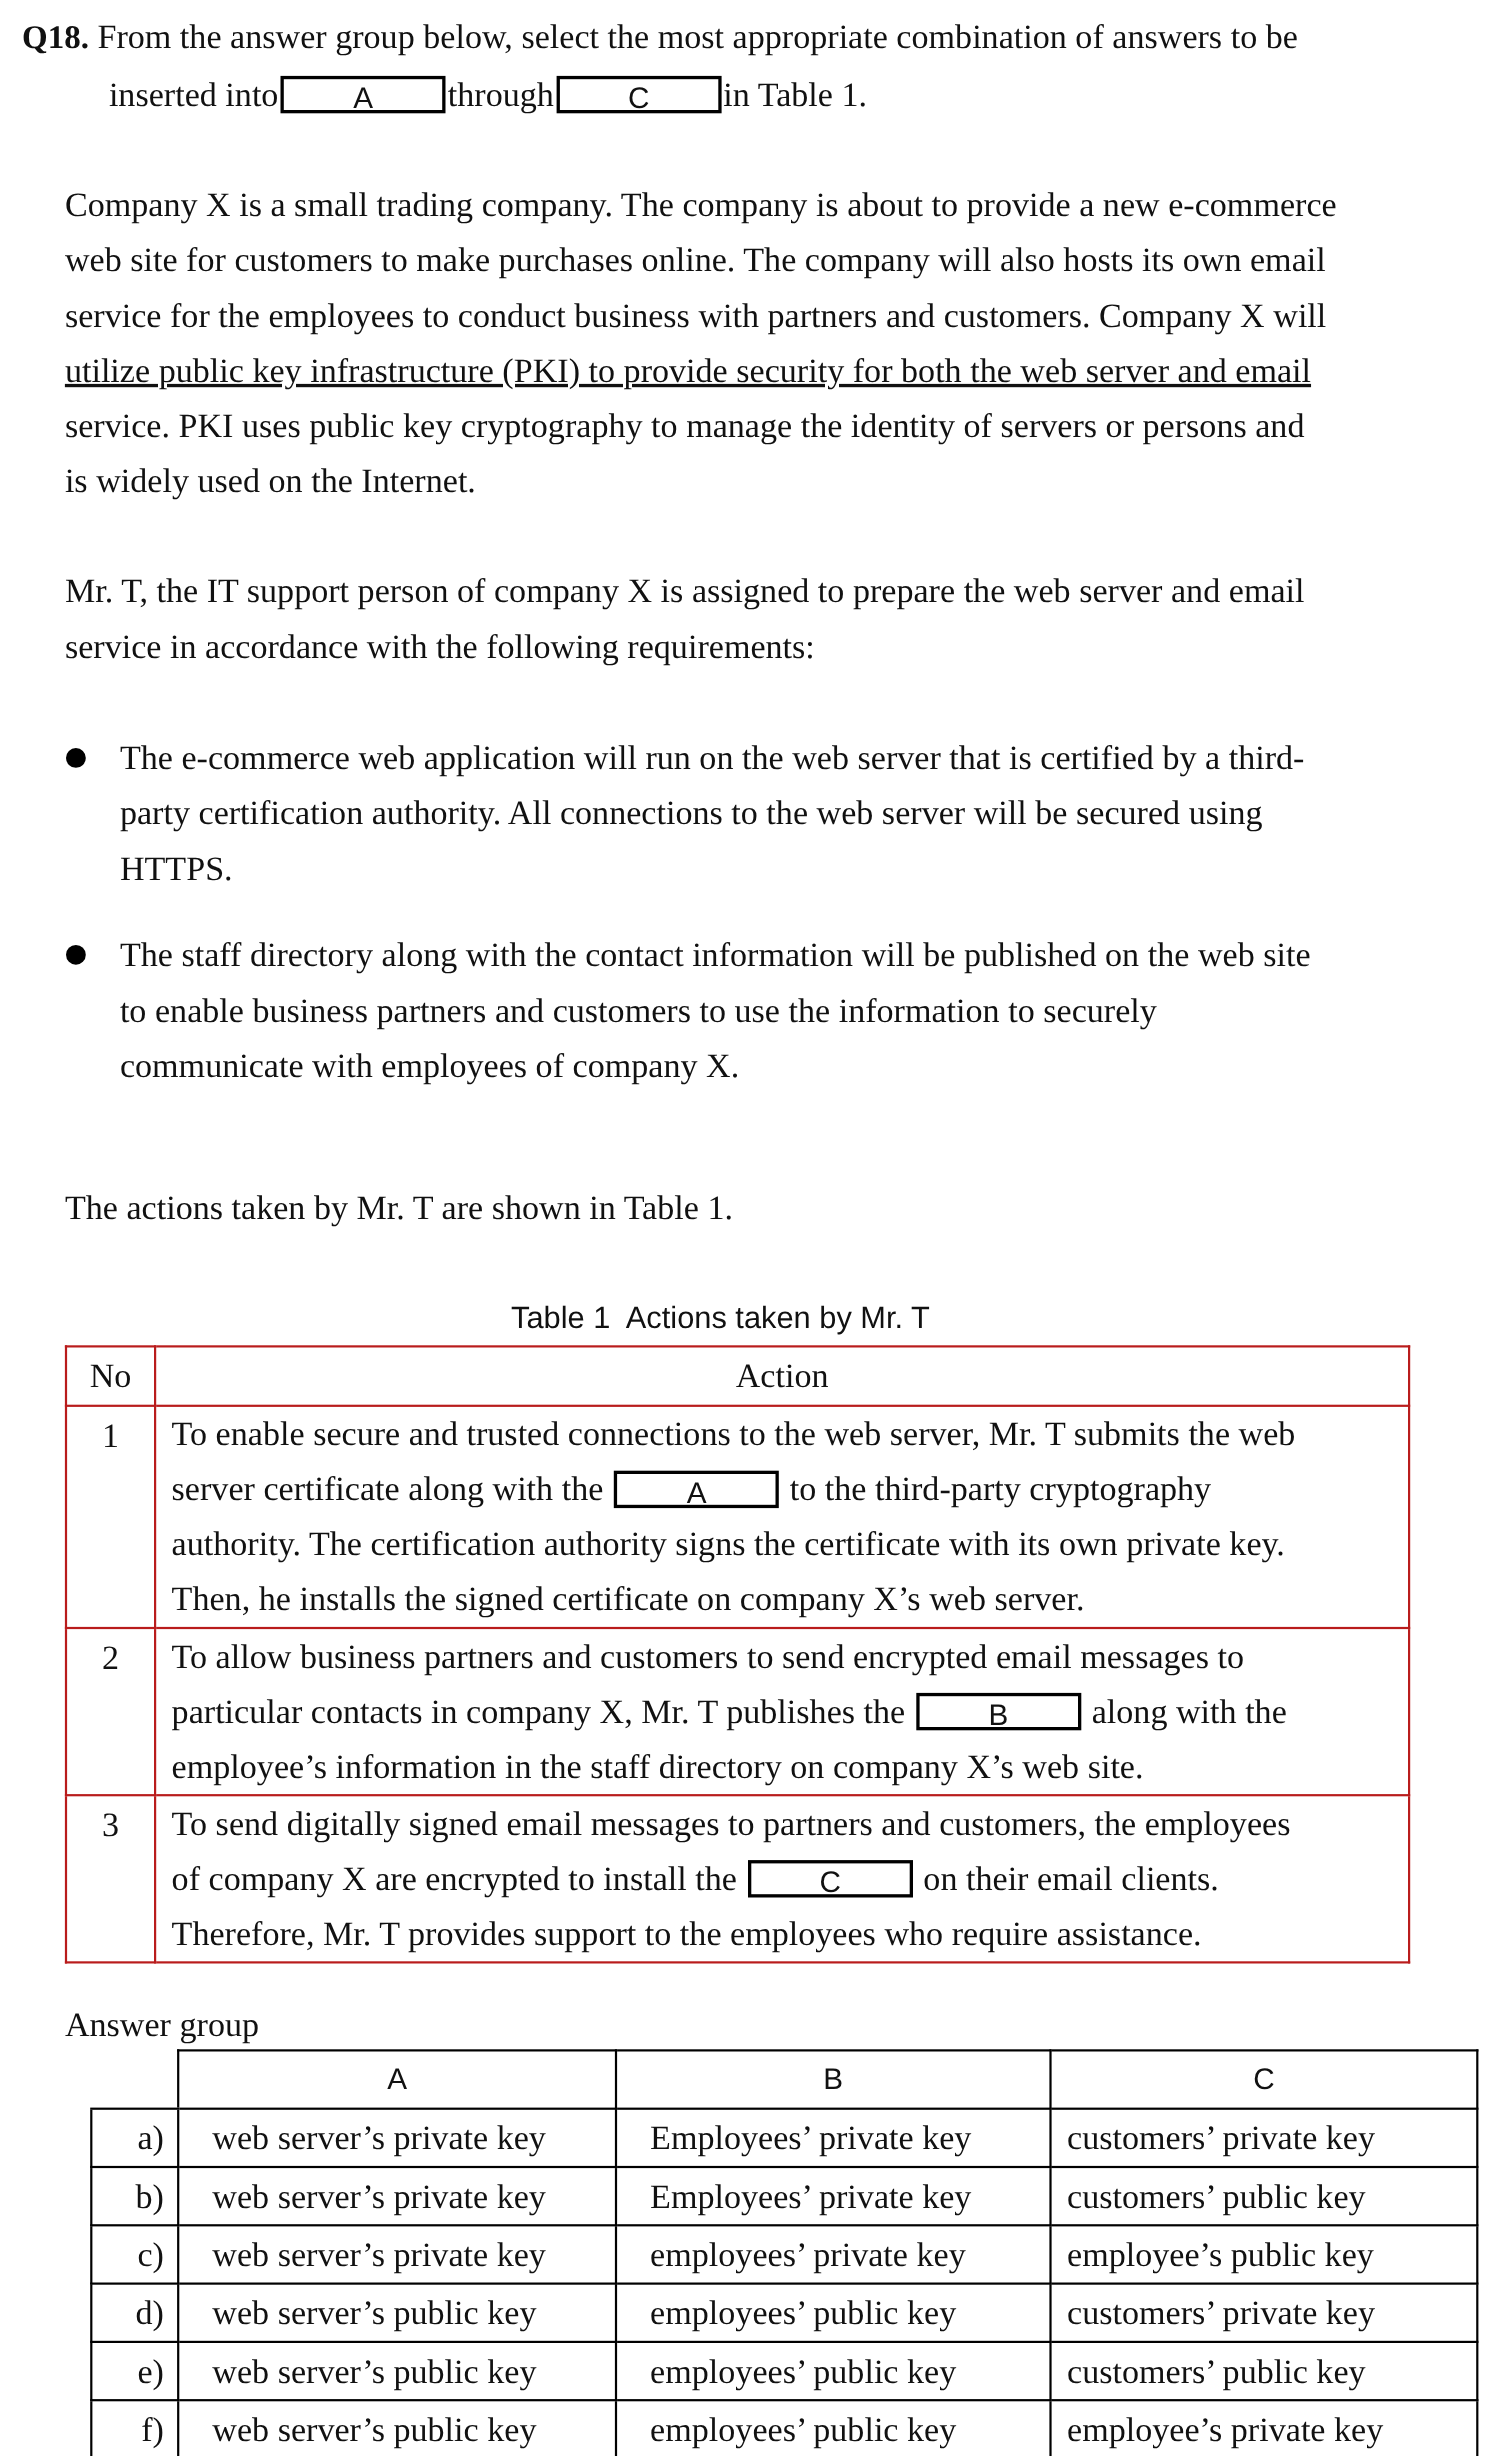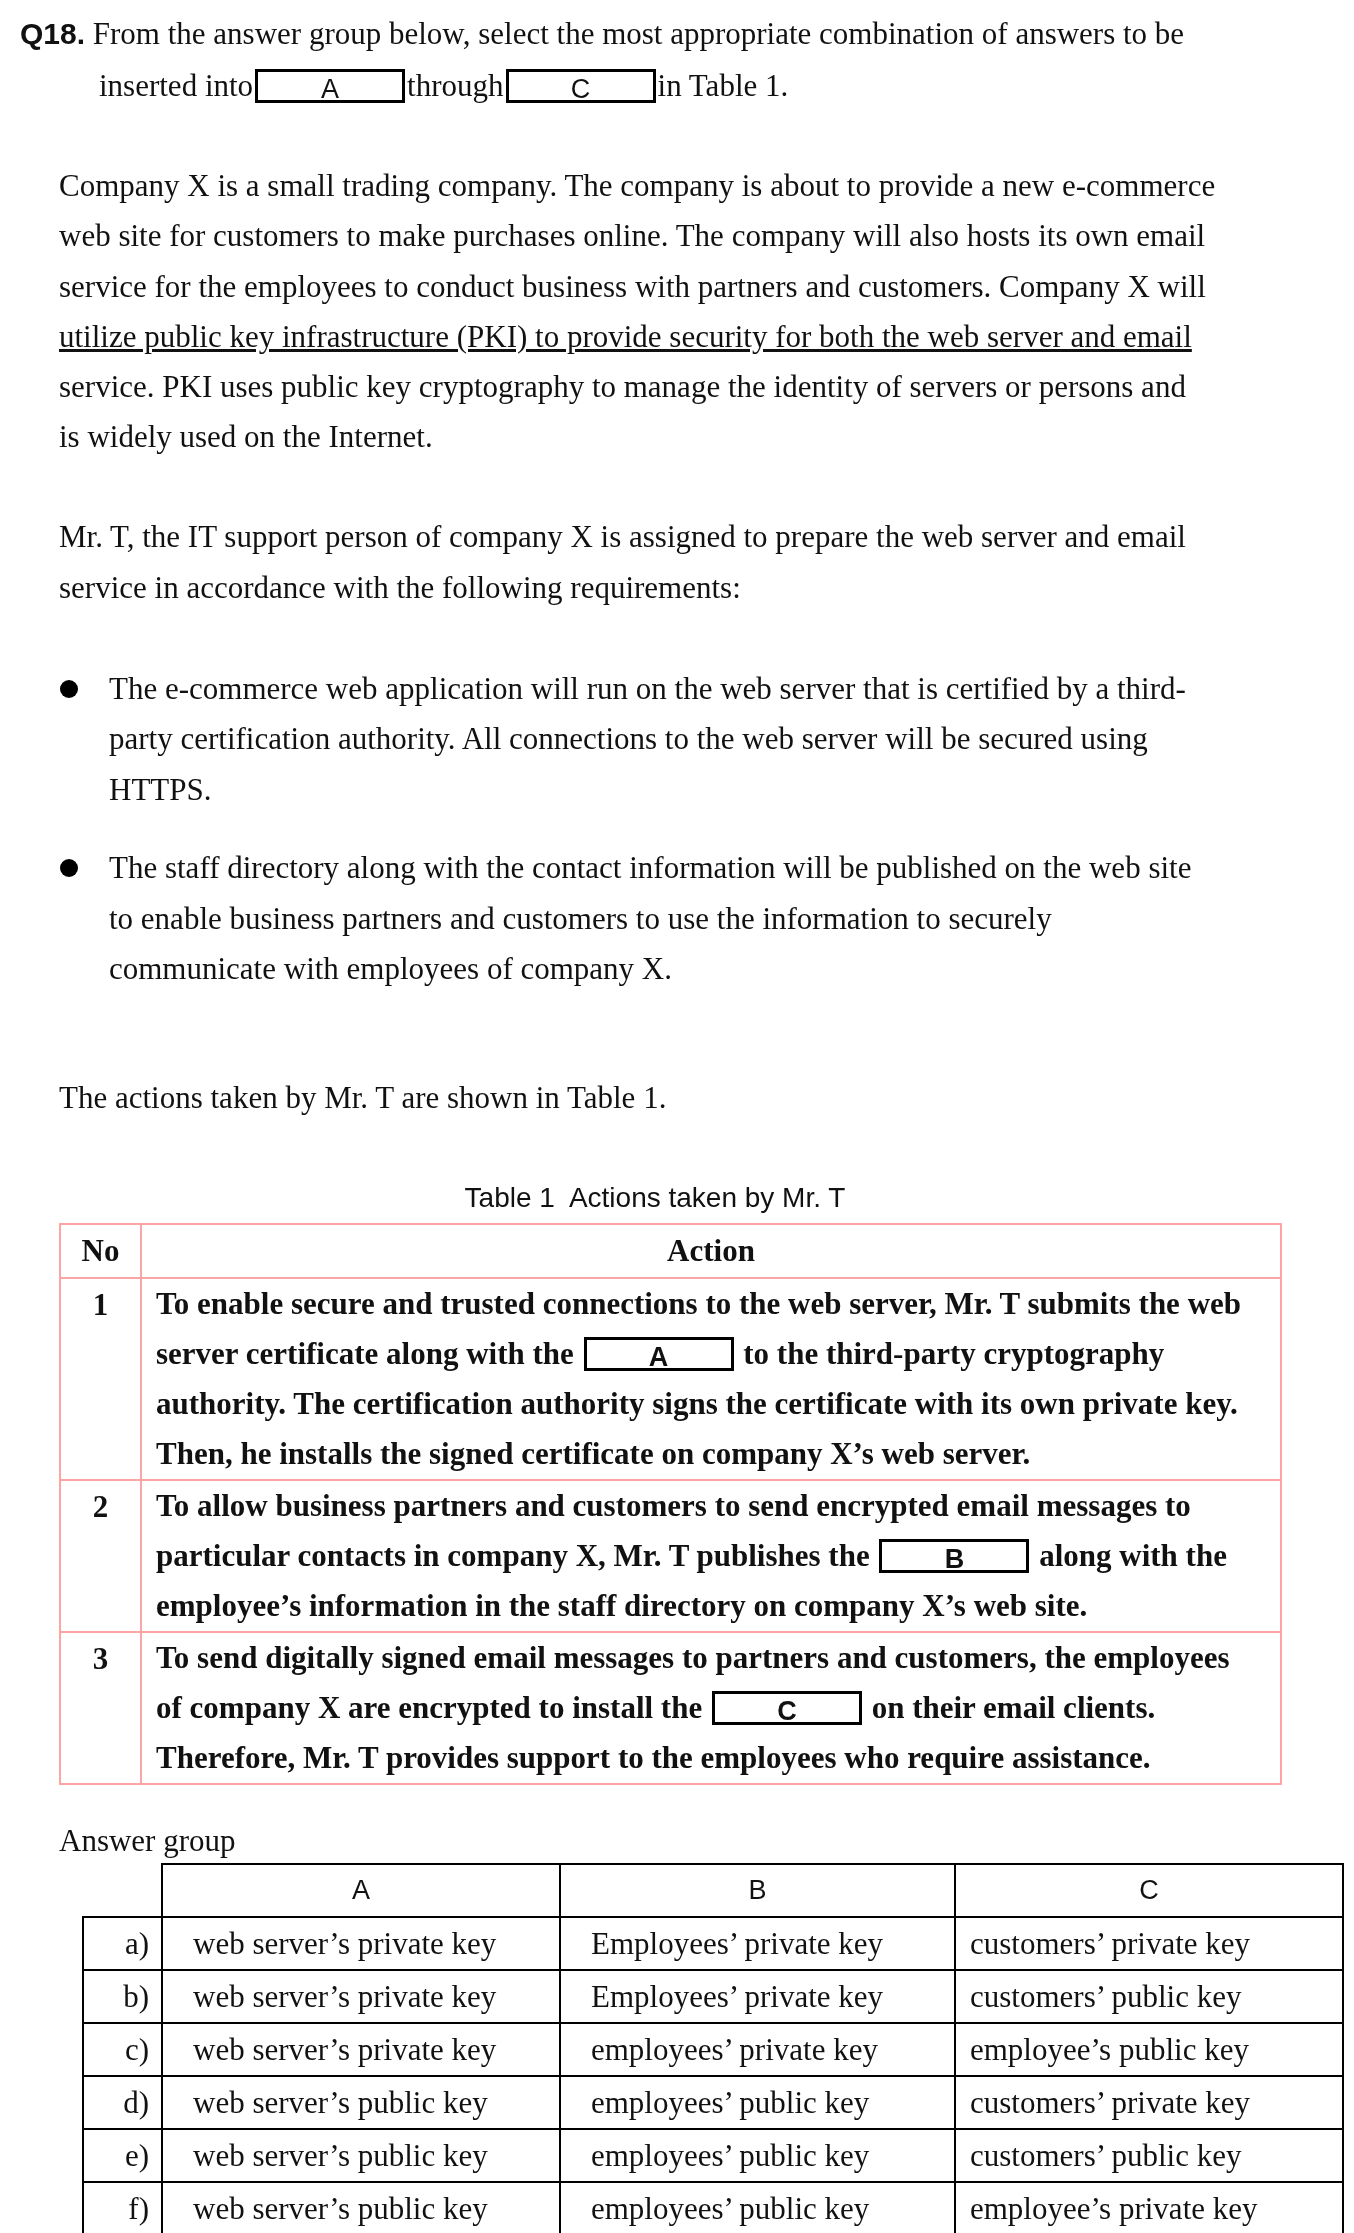--- a/index.html
+++ b/index.html
@@ -1,26 +1,26 @@
 <!DOCTYPE html>
 <html><head>
 <meta charset="utf-8">
 <style>
   html,body{margin:0;padding:0;background:#ffffff;}
   body{width:1354px;height:2233px;position:relative;overflow:hidden;color:#111;
     font-family:"Liberation Serif","DejaVu Serif",serif;font-size:31px;}
   .line{position:absolute;white-space:nowrap;line-height:50px;}
   .sans{font-family:"Liberation Sans","DejaVu Sans",sans-serif;}
-  .qnum{font-family:Liberation Sans, sans-serif;font-weight:bold;font-size:30px;margin-top:40px;}
+  .qnum{font-family:Liberation Serif, serif;font-weight:bold;font-size:30px;margin-top:40px;}
   .blank{display:inline-block;border:3px solid #000;height:34px;line-height:34px;text-align:center;
     font-family:"Liberation Sans","DejaVu Sans",sans-serif;font-size:27px;vertical-align:middle;
     box-sizing:border-box;margin:0 2px;position:relative;top:-3px;}
   .bullet{position:absolute;width:18px;height:18px;border-radius:50%;background:#000;}
   table{border-collapse:collapse;position:absolute;}
-  .t1 td,.t1 th{border:2px solid #fca5a5;vertical-align:top;font-weight:bold;}
+  .t1 td,.t1 th{border:2px solid #b91c1c;vertical-align:top;font-weight:normal;}
   .t1 th{height:50px;line-height:50px;font-size:31px;}
   .t1 td{font-size:31px;line-height:50px;}
   .t1 .no{text-align:center;width:77px;}
   .t1 .act{padding:0 14px 0 14px;}
   .t1 .actline{white-space:nowrap;}
   .ag td{border:2px solid #000;height:49px;font-size:31px;line-height:49px;white-space:nowrap;}
   .ag .hdr{text-align:center;font-family:"Liberation Sans","DejaVu Sans",sans-serif;font-size:27px;}
   .ag .lbl{text-align:right;padding-right:12px;width:64px;}
   .ag .ca{padding-left:30px;}
   .ag .cb{padding-left:30px;}

